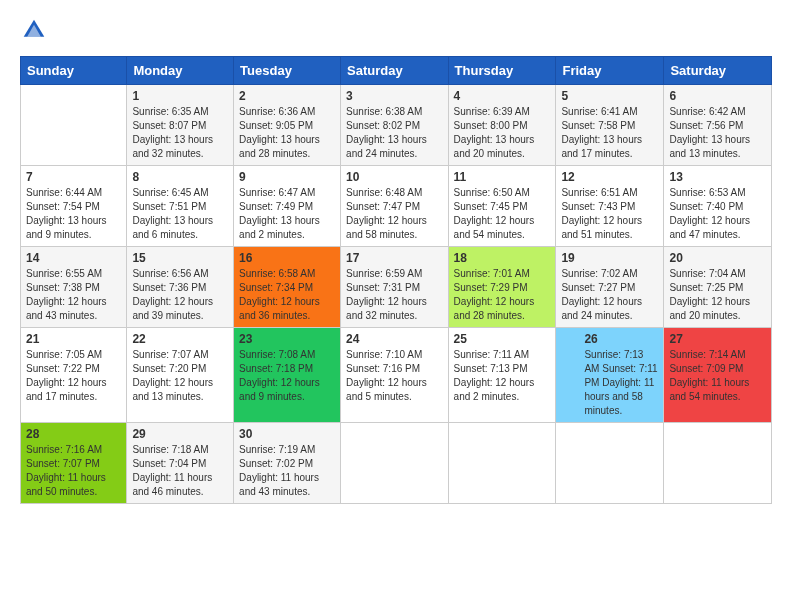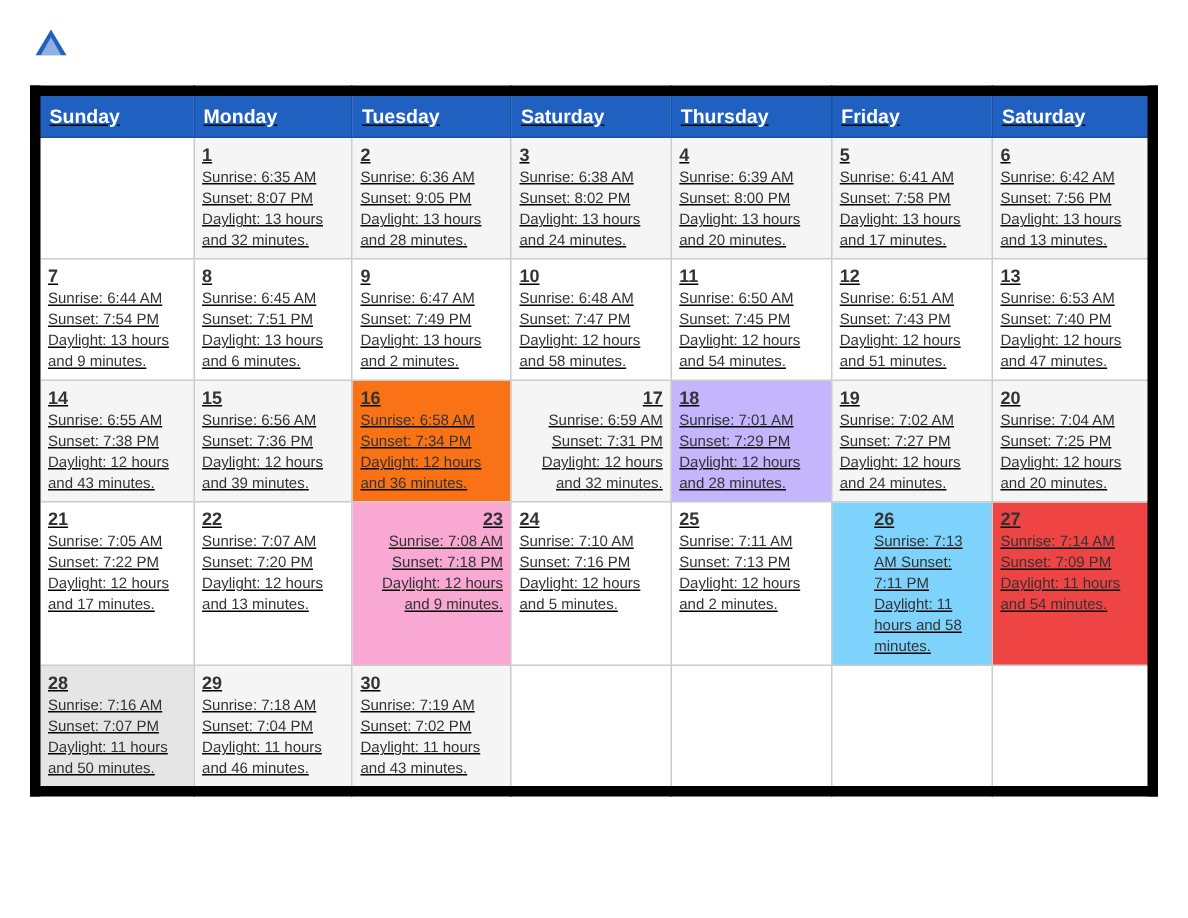--- a/index.html
+++ b/index.html
@@ -49,22 +49,21 @@
       line-height: 1.1;
     }
     .location {
       font-size: 14px;
       color: #555;
       margin-top: 2px;
     }
     .calendar-table {
       width: 100%;
       border-collapse: collapse;
-      border: 7px solid #000000;
-      text-decoration: underline;
+      border: 1px solid #000000;
     }
     .calendar-table th {
       background: #2060c0;
       color: #fff;
       font-size: 13px;
       font-weight: bold;
       text-align: left;
       padding: 6px 6px;
       border: 1px solid #1a50a8;
     }
@@ -246,28 +245,28 @@
 Daylight: 12 hours
 and 39 minutes.</div>
           </td>
           <td style="background: #f97316;">
             <span class="day-num">16</span>
             <div class="cell-content">Sunrise: 6:58 AM
 Sunset: 7:34 PM
 Daylight: 12 hours
 and 36 minutes.</div>
           </td>
-          <td style="background: rgb(245, 245, 245); text-align: right;">
+          <td style="background: rgb(245, 245, 245);">
             <span class="day-num">17</span>
             <div class="cell-content">Sunrise: 6:59 AM
 Sunset: 7:31 PM
 Daylight: 12 hours
 and 32 minutes.</div>
           </td>
-          <td style="background: #c4b5fd;">
+          <td style="background: #bef264;">
             <span class="day-num">18</span>
             <div class="cell-content">Sunrise: 7:01 AM
 Sunset: 7:29 PM
 Daylight: 12 hours
 and 28 minutes.</div>
           </td>
           <td style="background: rgb(245, 245, 245);">
             <span class="day-num">19</span>
             <div class="cell-content">Sunrise: 7:02 AM
 Sunset: 7:27 PM
@@ -290,21 +289,21 @@
 Daylight: 12 hours
 and 17 minutes.</div>
           </td>
           <td style="background: rgb(255, 255, 255);">
             <span class="day-num">22</span>
             <div class="cell-content">Sunrise: 7:07 AM
 Sunset: 7:20 PM
 Daylight: 12 hours
 and 13 minutes.</div>
           </td>
-          <td style="background: #f9a8d4; text-align: right;">
+          <td style="background: #22c55e;">
             <span class="day-num">23</span>
             <div class="cell-content">Sunrise: 7:08 AM
 Sunset: 7:18 PM
 Daylight: 12 hours
 and 9 minutes.</div>
           </td>
           <td style="background: rgb(255, 255, 255);">
             <span class="day-num">24</span>
             <div class="cell-content">Sunrise: 7:10 AM
 Sunset: 7:16 PM
@@ -327,21 +326,21 @@
           </td>
           <td style="background: #ef4444;">
             <span class="day-num">27</span>
             <div class="cell-content">Sunrise: 7:14 AM
 Sunset: 7:09 PM
 Daylight: 11 hours
 and 54 minutes.</div>
           </td>
         </tr>
         <tr>
-          <td style="background: #e5e5e5;">
+          <td style="background: #84cc16;">
             <span class="day-num">28</span>
             <div class="cell-content">Sunrise: 7:16 AM
 Sunset: 7:07 PM
 Daylight: 11 hours
 and 50 minutes.</div>
           </td>
           <td style="background: rgb(245, 245, 245);">
             <span class="day-num">29</span>
             <div class="cell-content">Sunrise: 7:18 AM
 Sunset: 7:04 PM

